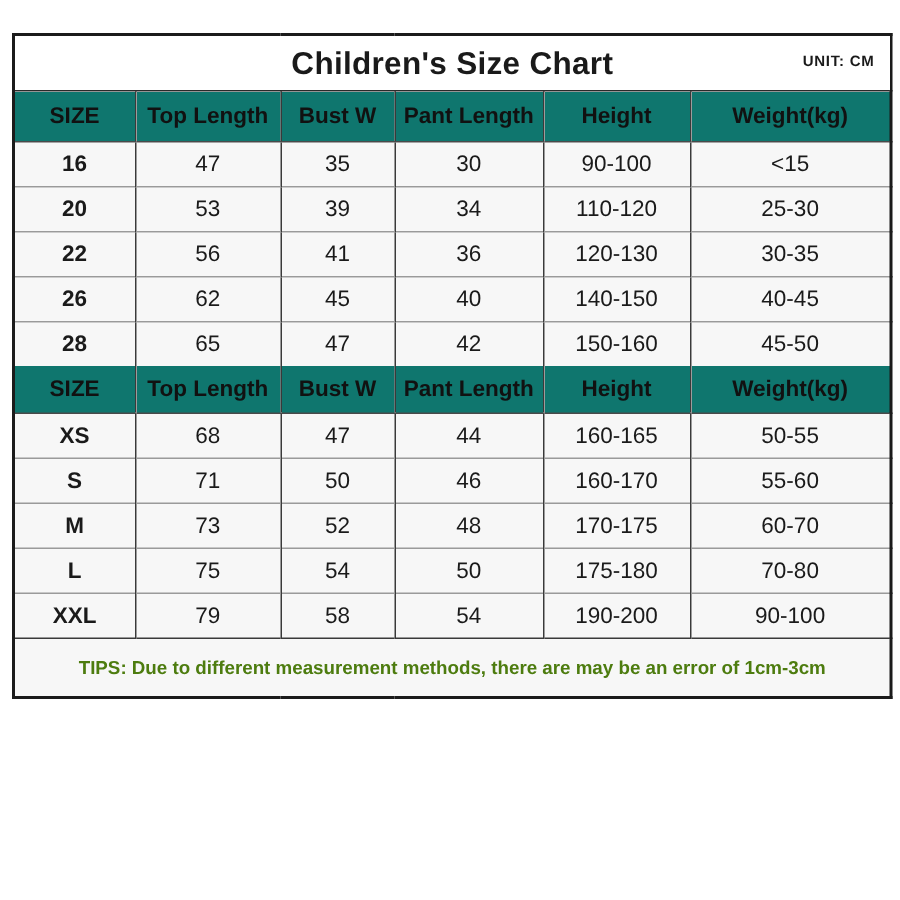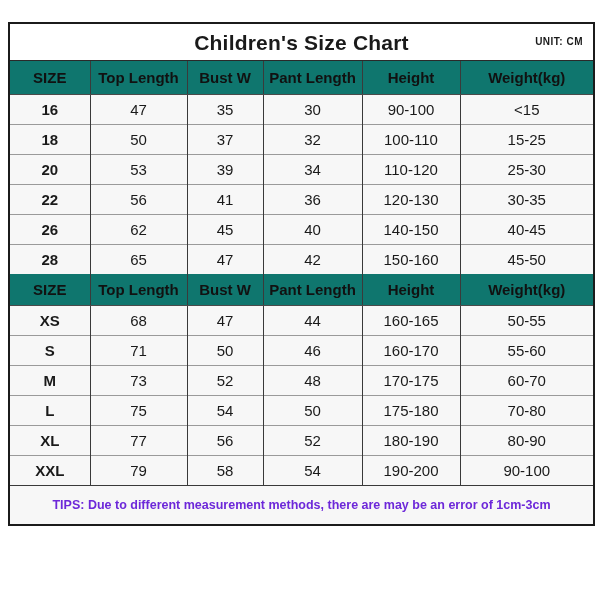--- a/index.html
+++ b/index.html
@@ -39,21 +39,21 @@
     border-bottom:1px solid #4a4a4a;
   }
   tr.head.adult th{height:31px;}
   
   tr.data td{background:#f7f7f7;height:29px;}
   tr.data + tr.data td{border-top:1px solid #9a9a9a;}
   tr.data td.size{font-weight:bold;}
   
   tr.tips td{
     background:#f7f7f7;height:38px;border-top:1px solid #3a3a3a;
-    color:#6d28d9;font-weight:bold;font-size:12.5px;
+    color:#4d7c0f;font-weight:bold;font-size:12.5px;
   }
 </style>
 </head>
 <body>
 
 <div class="sheet">
   <table class="size-chart">
     <colgroup>
       <col style="width:81px">
         <col style="width:97px">
@@ -80,28 +80,20 @@
       <th>Height</th>
       <th>Weight(kg)</th>
     </tr>
     <tr class="data">
       <td class="size">16</td>
       <td>47</td>
       <td>35</td>
       <td>30</td>
       <td>90-100</td>
       <td>&lt;15</td>
-    </tr>
-    <tr class="data">
-      <td class="size">18</td>
-      <td>50</td>
-      <td>37</td>
-      <td>32</td>
-      <td>100-110</td>
-      <td>15-25</td>
     </tr>
     <tr class="data">
       <td class="size">20</td>
       <td>53</td>
       <td>39</td>
       <td>34</td>
       <td>110-120</td>
       <td>25-30</td>
     </tr>
     <tr class="data">
@@ -163,28 +155,20 @@
     </tr>
     <tr class="data">
       <td class="size">L</td>
       <td>75</td>
       <td>54</td>
       <td>50</td>
       <td>175-180</td>
       <td>70-80</td>
     </tr>
     <tr class="data">
-      <td class="size">XL</td>
-      <td>77</td>
-      <td>56</td>
-      <td>52</td>
-      <td>180-190</td>
-      <td>80-90</td>
-    </tr>
-    <tr class="data">
       <td class="size">XXL</td>
       <td>79</td>
       <td>58</td>
       <td>54</td>
       <td>190-200</td>
       <td>90-100</td>
     </tr>
 
     <tr class="tips">
       <td colspan="6">TIPS: Due to different measurement methods, there are may be an error of 1cm-3cm</td>

